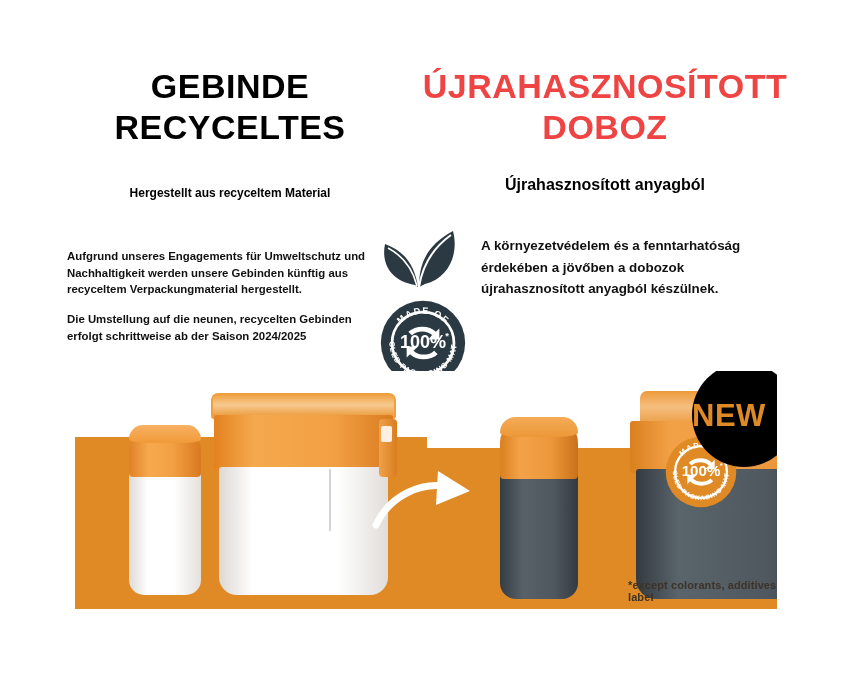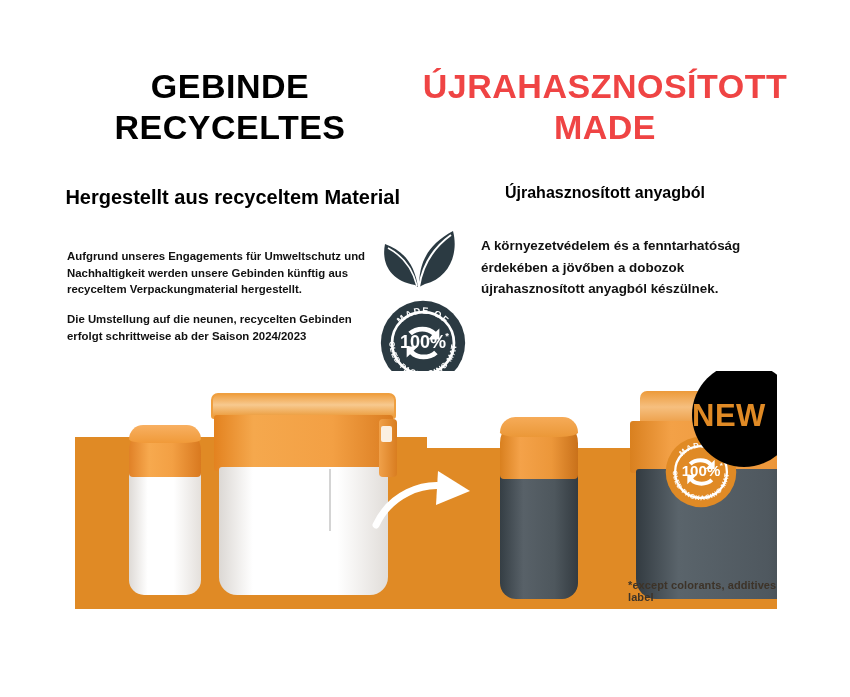--- a/index.html
+++ b/index.html
@@ -15,25 +15,25 @@
     position:absolute;left:60px;top:66px;width:340px;
     text-align:center;font-size:34px;font-weight:bold;
     line-height:1.22;color:#000;letter-spacing:.5px;
   }
   .h1-right{
     position:absolute;left:412px;top:66px;width:386px;
     text-align:center;font-size:34px;font-weight:bold;
     line-height:1.22;color:#ef4444;letter-spacing:.5px;
   }
   .h2-left{
-    position:absolute;left:60px;top:186px;width:340px;text-align:right;
-    font-size:20px;font-weight:bold;color:#000;
+    position:absolute;left:60px;top:186px;width:340px;text-align:center;
+    font-size:12px;font-weight:bold;color:#000;
   }
   .h2-right{
-    position:absolute;left:412px;top:184px;width:386px;text-align:center;
+    position:absolute;left:412px;top:176px;width:386px;text-align:center;
     font-size:16px;font-weight:bold;color:#000;
   }
 
   
   .body-left{
     position:absolute;left:67px;top:248px;width:302px;
     font-size:11.4px;font-weight:bold;line-height:1.46;color:#111;
   }
   .body-left p{margin:0 0 13px 0;}
   .body-right{
@@ -143,26 +143,26 @@
 
   <div class="h1-left">
     <div>GEBINDE</div>
     <div>RECYCELTES</div>
   </div>
 
   <div class="h2-left">Hergestellt aus recyceltem Material</div>
 
   <div class="body-left">
     <p>Aufgrund unseres Engagements für Umweltschutz und Nachhaltigkeit werden unsere Gebinden künftig aus recyceltem Verpackungmaterial hergestellt.</p>
-    <p>Die Umstellung auf die neunen, recycelten Gebinden erfolgt schrittweise ab der Saison 2024/2023</p>
+    <p>Die Umstellung auf die neunen, recycelten Gebinden erfolgt schrittweise ab der Saison 2024/2025</p>
   </div>
 
   <div class="h1-right">
     <div>ÚJRAHASZNOSÍTOTT</div>
-    <div>MADE</div>
+    <div>DOBOZ</div>
   </div>
 
   <div class="h2-right">Újrahasznosított anyagból</div>
 
   <div class="body-right">
     <p>A környezetvédelem és a fenntarhatóság érdekében a jövőben  a dobozok újrahasznosított anyagból készülnek.</p>
   </div>
 
   <svg class="leaf-icon" viewBox="0 0 78 62">
     <path d="M38 61 C38 40 44 20 72 5 C78 28 68 52 44 58 Z" fill="#2b3a42"></path>

